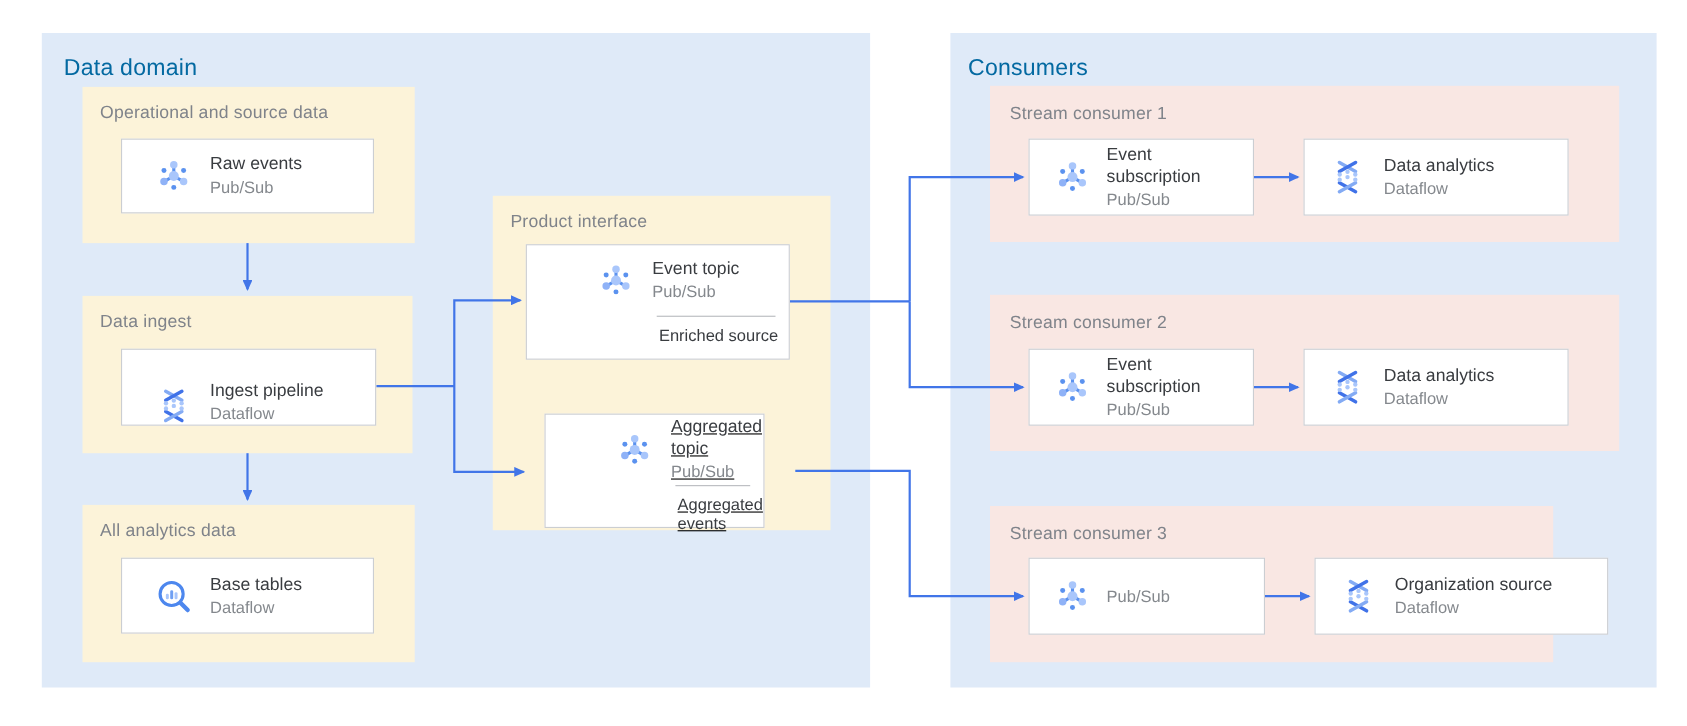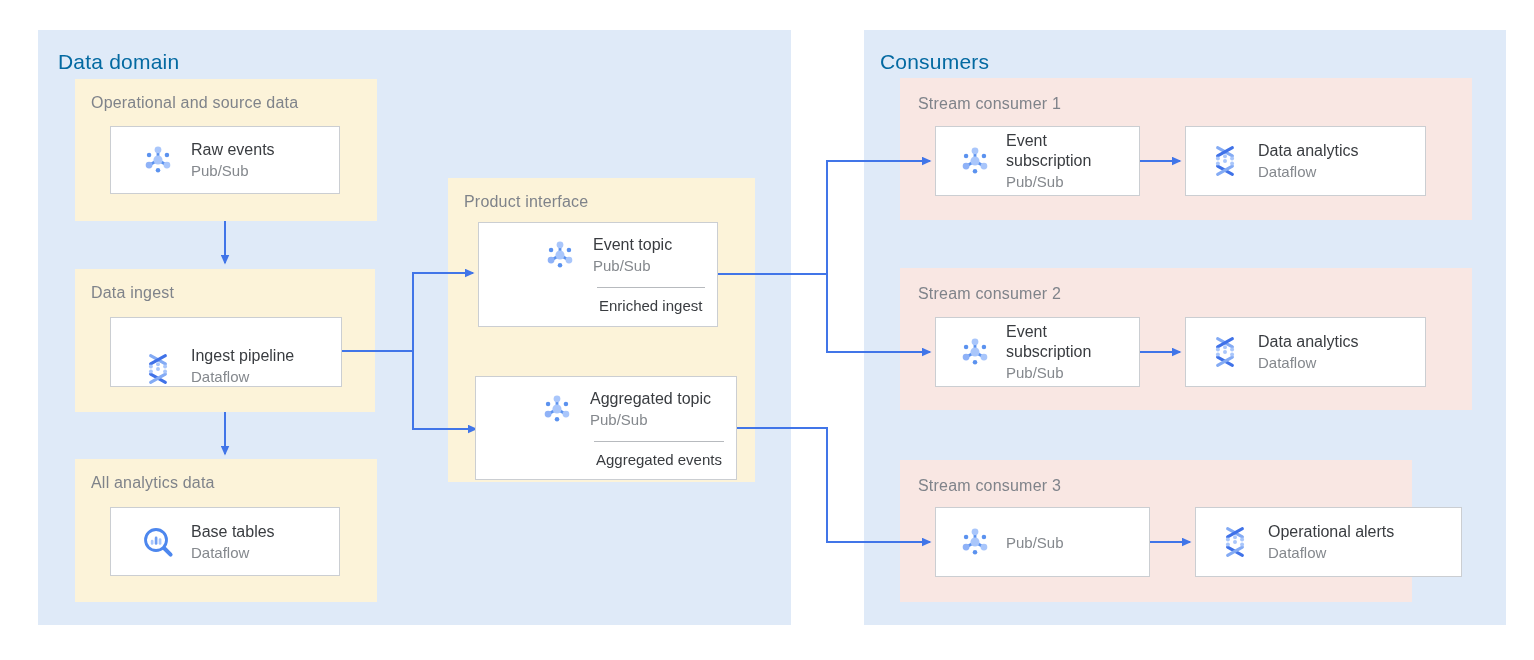--- a/index.html
+++ b/index.html
@@ -171,24 +171,24 @@
         <svg>
           <use href="#i-pubsub"></use>
         </svg>
       </span>
     <div class="ctext">
       <div class="title">Event topic</div>
       <div class="sub">Pub/Sub</div>
     </div>
   </div>
   <div class="topic-divider"></div>
-  <div class="topic-note">Enriched ingest</div>
-</div>
-
-<div class="topic-card" style="left:475px;top:376px;width:262px;height:104px;">
+  <div class="topic-note">Enriched source</div>
+</div>
+
+<div class="topic-card" style="left:495px;top:376px;width:200px;height:104px;text-decoration:underline;">
   <div class="topic-top">
     <span class="cicon">
         <svg>
           <use href="#i-pubsub"></use>
         </svg>
       </span>
     <div class="ctext">
       <div class="title">Aggregated topic</div>
       <div class="sub">Pub/Sub</div>
     </div>
@@ -253,16 +253,16 @@
     <div class="sub">Pub/Sub</div>
   </div>
 </div>
 <div class="card" style="left:1195px;top:507px;width:267px;height:70px;padding-left:22px;">
   <span class="cicon">
       <svg>
         <use href="#i-dataflow"></use>
       </svg>
     </span>
   <div class="ctext">
-    <div class="title">Operational alerts</div>
+    <div class="title">Organization source</div>
     <div class="sub">Dataflow</div>
   </div>
 </div>
 
 </body></html>

